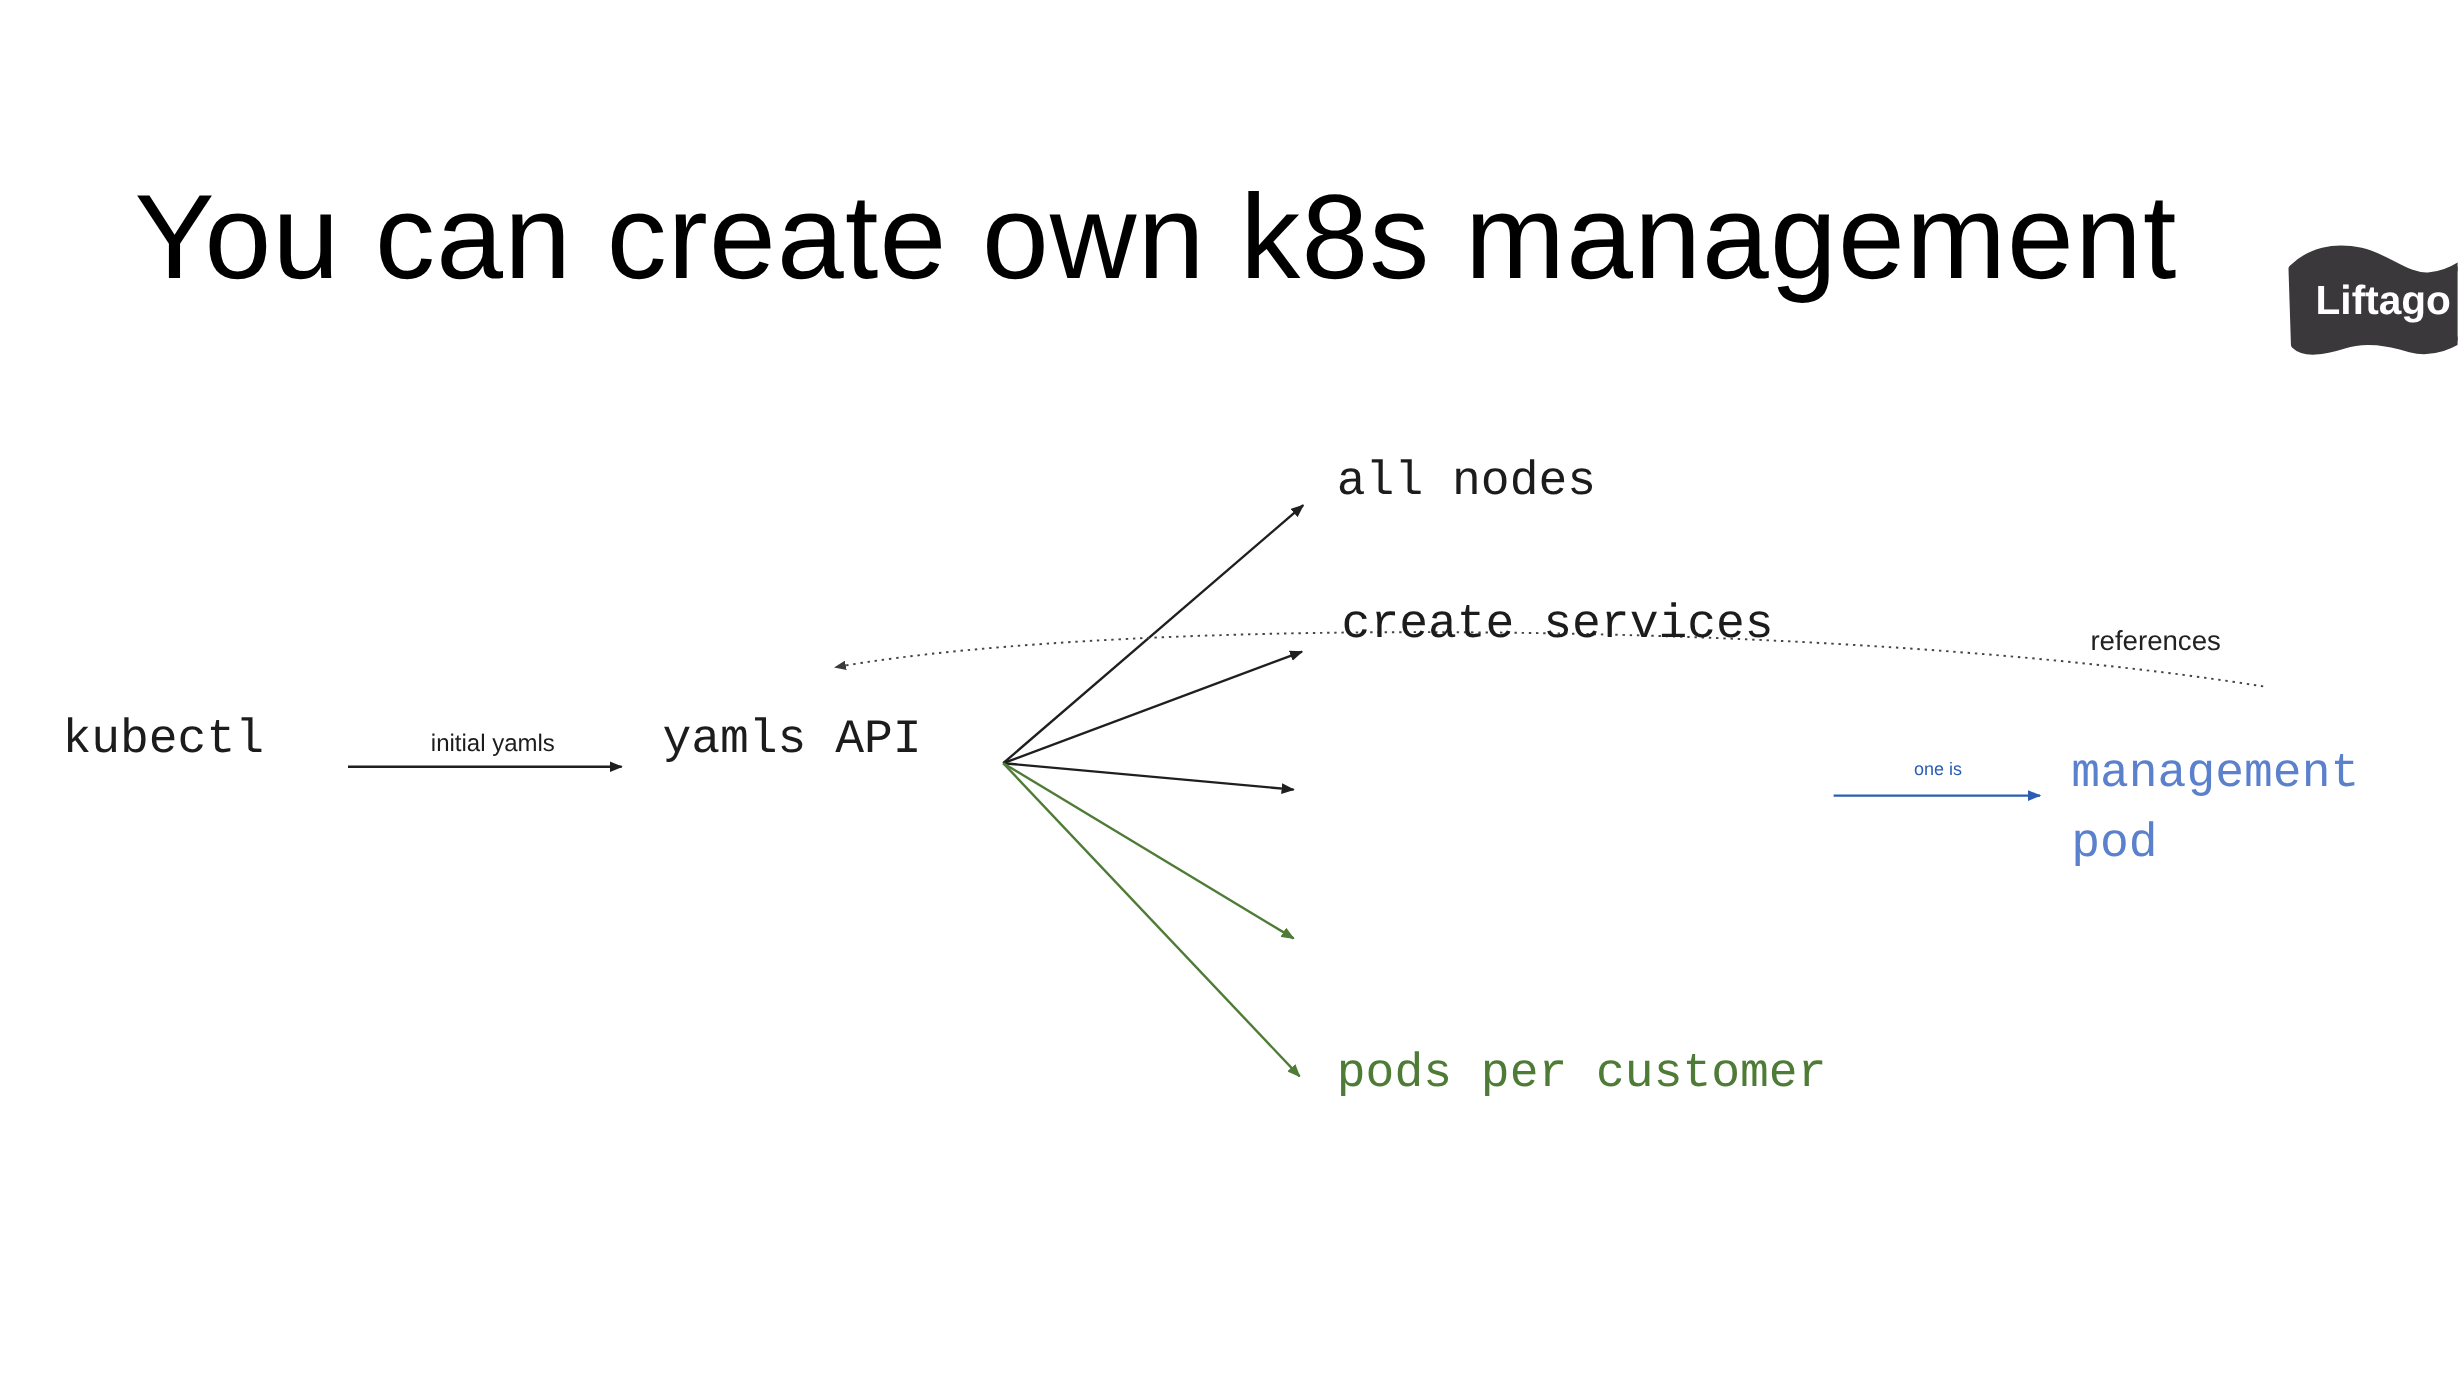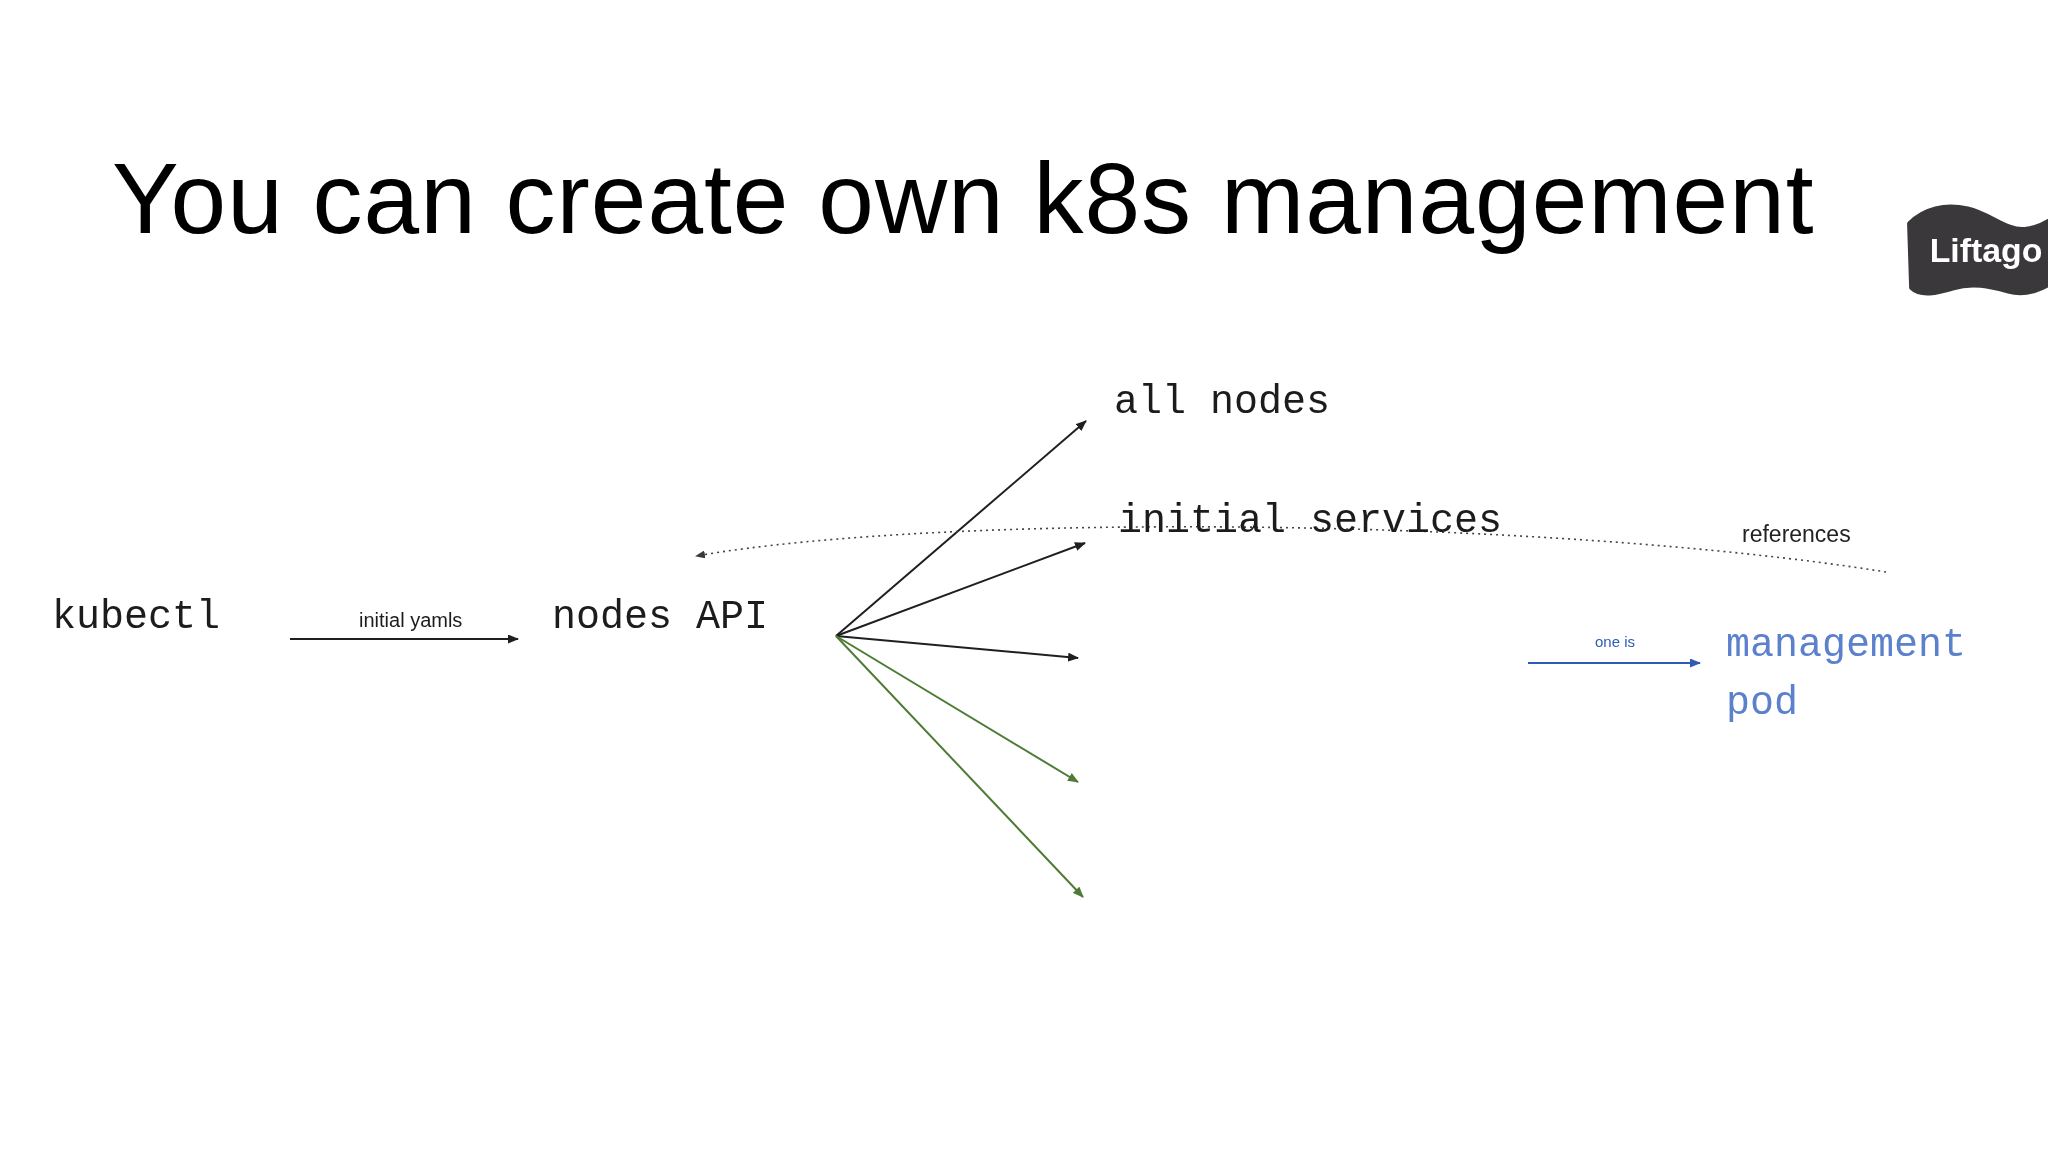--- a/index.html
+++ b/index.html
@@ -82,28 +82,29 @@
 
   <div class="title">You can create own k8s management</div>
 
   <svg class="logo" width="164" height="100" viewBox="0 0 160 95">
     <path d="M6,22 C20,8 40,3 62,8 C84,13 100,30 118,28 C136,26 148,16 154,10 L150,74 C138,84 120,92 102,87 C84,82 66,78 48,84 C32,89 16,92 8,84 Z" fill="#3a383b" stroke="#3a383b" stroke-width="6" stroke-linejoin="round"></path>
     <text x="80" y="59" text-anchor="middle" font-family="Liberation Sans, sans-serif" font-size="33" font-weight="bold" fill="#ffffff">Liftago</text>
   </svg>
 
   <div class="mono" style="left:24px;top:598px;">kubectl</div>
 
-  <div class="mono" style="left:524px;top:598px;">nodes API</div>
+  <div class="mono" style="left:524px;top:598px;">yamls API</div>
 
   <div class="mono" style="left:1086px;top:383px;">all nodes</div>
 
-  <div class="mono" style="left:1090px;top:502px;">initial services</div>
+  <div class="mono" style="left:1090px;top:502px;">create services</div>
 
 
 
+  <div class="mono green" style="left:1086px;top:876px;">pods per customer</div>
 
   <div class="mono blue" style="left:1698px;top:626px;">management</div>
   <div class="mono blue" style="left:1698px;top:684px;">pod</div>
 
   <div class="edge-label" style="left:331px;top:610px;">initial yamls</div>
 
   <div class="edge-label blue-label" style="left:1567px;top:634px;">one is</div>
 
   <div class="edge-label refs" style="left:1714px;top:523px;">references</div>
 

